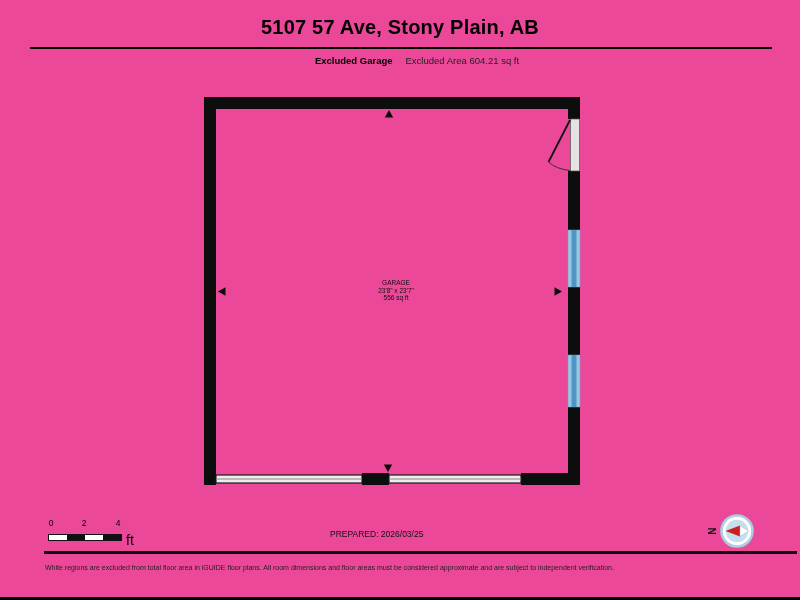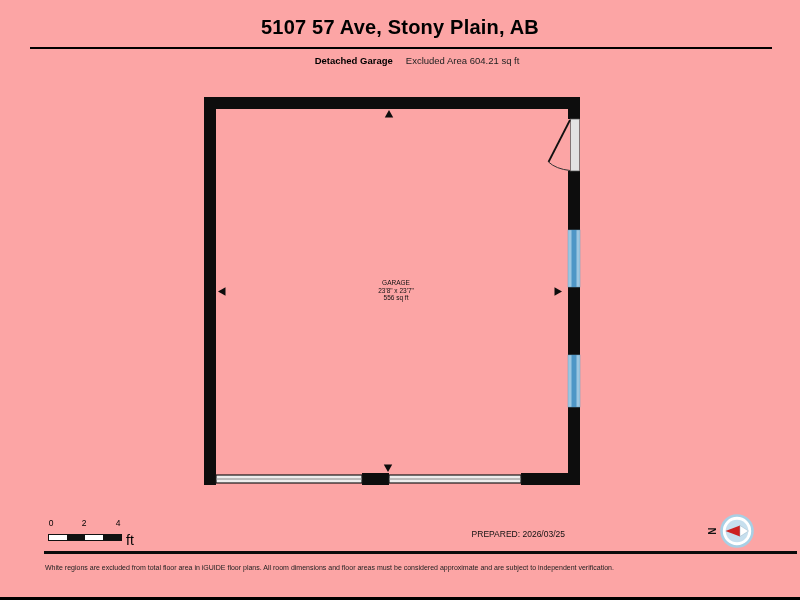--- a/index.html
+++ b/index.html
@@ -1,16 +1,16 @@
 <!DOCTYPE html>
 <html><head>
 <meta charset="utf-8">
 <style>
   html,body{margin:0;padding:0;background:#fff;}
-  .page{position:relative;width:800px;height:600px;background:#fca5a5;
+  .page{position:relative;width:800px;height:600px;background:#ec4899;
         font-family:"Liberation Sans",sans-serif;overflow:hidden;color:#000;}
 
   .title{position:absolute;top:16px;left:0;width:800px;text-align:center;
          font-size:20px;font-weight:bold;letter-spacing:.2px;}
   .title-rule{position:absolute;top:47px;left:30px;width:742px;height:2px;background:#000;}
   .subtitle{position:absolute;top:55px;left:417px;transform:translateX(-50%);
             white-space:nowrap;font-size:9.5px;}
   .subtitle .sub-bold{font-weight:bold;margin-right:13px;}
   .subtitle .sub-rest{color:#222;text-align:right;}
 
@@ -21,39 +21,39 @@
 
   .scalebar{position:absolute;left:0;top:0;}
   .scale-tick{position:absolute;top:518px;font-size:8.5px;transform:translateX(-50%);}
   .tick-0{left:51px;} .tick-2{left:84px;} .tick-4{left:118px;}
   .scale-rule{position:absolute;left:48px;top:534px;width:74px;height:7px;
               border:1px solid #111;display:flex;box-sizing:border-box;}
   .scale-rule .seg{flex:1 1 25%;height:100%;}
   .seg-w{background:#fff;} .seg-b{background:#111;}
   .scale-unit{position:absolute;left:126px;top:532px;font-size:14px;}
 
-  .prepared{position:absolute;left:330px;top:529px;width:235px;text-align:right;
+  .prepared{position:absolute;left:330px;top:529px;width:235px;text-align:left;
             font-size:8.5px;color:#111;}
 
   .compass-svg{position:absolute;left:700px;top:511px;width:56px;height:42px;}
 
   .footer-rule{position:absolute;left:44px;top:551px;width:753px;height:3px;background:#0b0b0b;}
   .disclaimer{position:absolute;left:45px;top:564px;width:720px;font-size:7px;color:#222;}
   .bottom-band{position:absolute;left:0;top:597px;width:800px;height:3px;background:#000;}
 </style>
 </head>
 <body>
 
 <div class="page">
 
   <div class="title">5107 57 Ave, Stony Plain, AB</div>
   <div class="title-rule"></div>
 
   <div class="subtitle">
-    <span class="sub-bold">Detached Garage</span><span class="sub-rest">Excluded Area 604.21 sq ft</span>
+    <span class="sub-bold">Excluded Garage</span><span class="sub-rest">Excluded Area 604.21 sq ft</span>
   </div>
 
   <svg class="plan-svg" viewBox="0 0 800 600" xmlns="http://www.w3.org/2000/svg">
 
     <rect x="204" y="97" width="376" height="12" fill="#0d0d0d"></rect>
     <rect x="204" y="97" width="12" height="388" fill="#0d0d0d"></rect>
     <rect x="568" y="97" width="12" height="22" fill="#0d0d0d"></rect>
     <rect x="568" y="171" width="12" height="59" fill="#0d0d0d"></rect>
     <rect x="568" y="287" width="12" height="68" fill="#0d0d0d"></rect>
     <rect x="568" y="407" width="12" height="78" fill="#0d0d0d"></rect>

